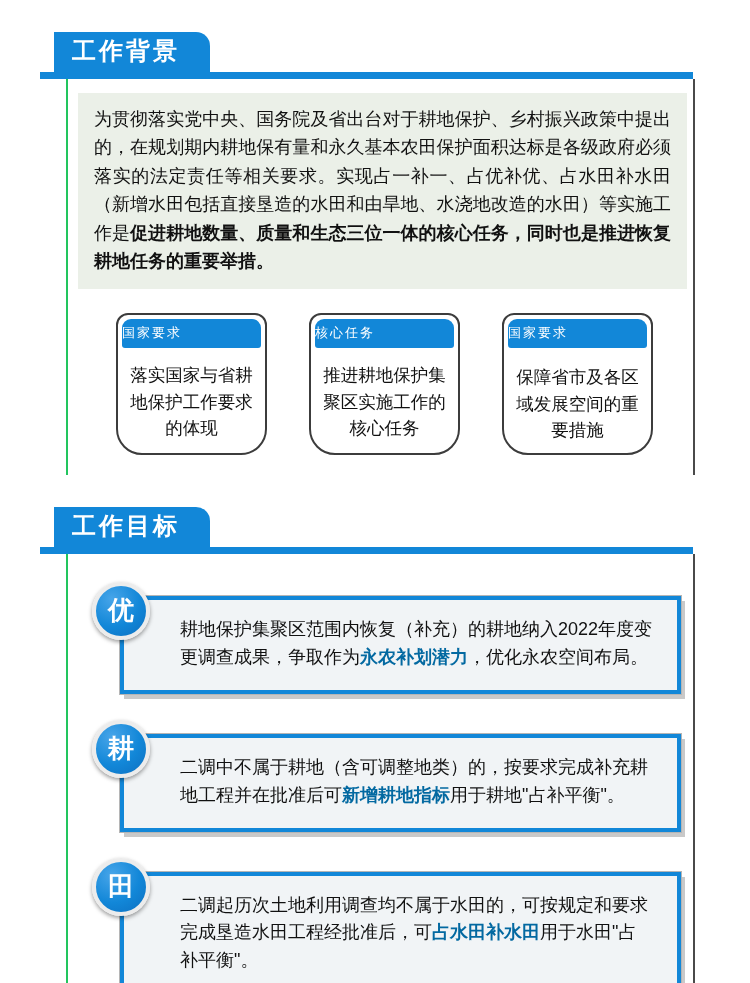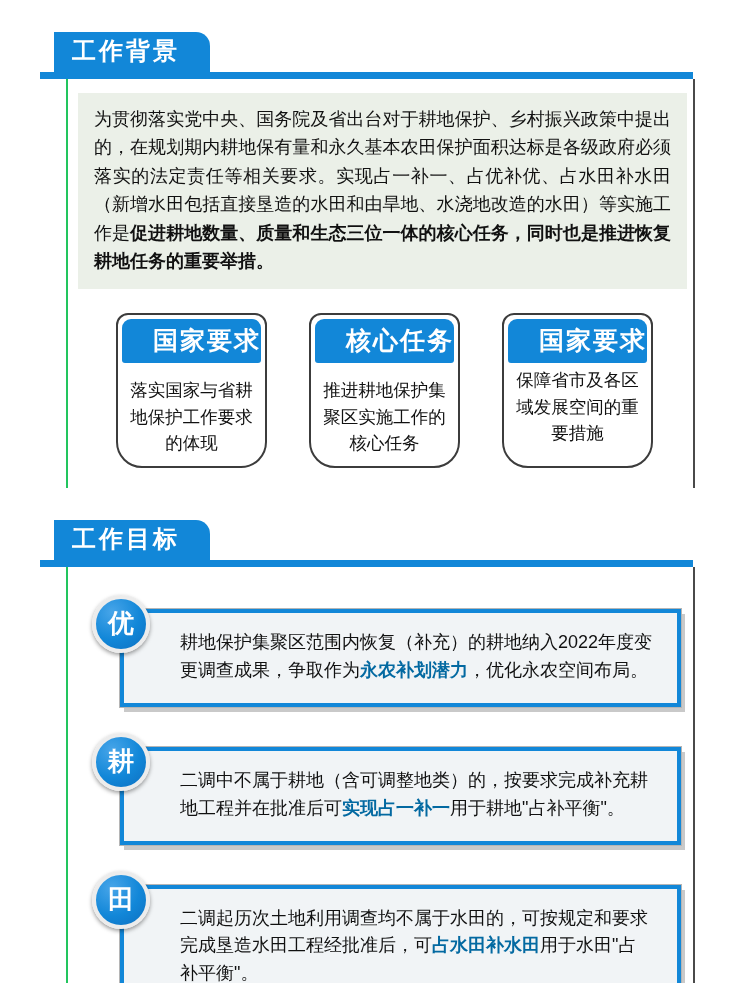--- a/index.html
+++ b/index.html
@@ -30,28 +30,28 @@
   .seg-normal { font-weight:400; }
   .seg-bold { font-weight:700; }
   .seg-red { color:#0369a1; font-weight:700; }
 
   .cards-row { display:flex; gap:42px; margin:24px 34px 0 38px; }
   .info-card {
     flex:1; background:#fff; border:2px solid #3c3c3c;
     border-radius:12px 12px 26px 26px; padding:4px 4px 0; min-height:138px;
   }
   .info-card .card-head {
-    background:#1287d8; color:#fff; font-weight:bold; font-size:25px;
-    text-align:right; padding:5px 0 6px; border-radius:9px 9px 3px 3px;
+    background:#1287d8; color:#fff; font-weight:normal; font-size:13px;
+    text-align:left; padding:5px 0 6px; border-radius:9px 9px 3px 3px;
     letter-spacing:2px;
   }
   .info-card .card-body {
     font-size:17.5px; line-height:1.5; text-align:center; padding:14px 8px 10px;font-family:Liberation Serif, serif;
   }
-  .info-card.tall-pad .card-body { padding-top:4px; }
+  .info-card.tall-pad .card-body { padding-top:16px; }
 
   
   .goals-frame { padding:26px 0 30px; }
   .goal-item { position:relative; margin:16px 12px 40px 24px; }
   .goal-item:last-child { margin-bottom:12px; }
   .goal-badge {
     position:absolute; left:0; top:-14px; width:58px; height:58px; z-index:2;
     border-radius:50%;
     background:radial-gradient(circle at 32% 26%, #47a5e9 0%, #1287d8 55%, #0d6fc0 100%);
     color:#fff; font-size:26px; font-weight:bold;
@@ -96,19 +96,19 @@
   <div class="underline"></div>
 </div>
 
 <div class="framed goals-frame">
   <div class="goal-item">
     <div class="goal-badge">优</div>
     <div class="goal-box"><span class="seg-normal">耕地保护集聚区范围内恢复（补充）的耕地纳入2022年度变更调查成果，争取作为</span><span class="seg-red">永农补划潜力</span><span class="seg-normal">，优化永农空间布局。</span></div>
   </div>
   <div class="goal-item">
     <div class="goal-badge">耕</div>
-    <div class="goal-box"><span class="seg-normal">二调中不属于耕地（含可调整地类）的，按要求完成补充耕地工程并在批准后可</span><span class="seg-red">实现占一补一</span><span class="seg-normal">用于耕地"占补平衡"。</span></div>
+    <div class="goal-box"><span class="seg-normal">二调中不属于耕地（含可调整地类）的，按要求完成补充耕地工程并在批准后可</span><span class="seg-red">新增耕地指标</span><span class="seg-normal">用于耕地"占补平衡"。</span></div>
   </div>
   <div class="goal-item">
     <div class="goal-badge">田</div>
     <div class="goal-box"><span class="seg-normal">二调起历次土地利用调查均不属于水田的，可按规定和要求完成垦造水田工程经批准后，可</span><span class="seg-red">占水田补水田</span><span class="seg-normal">用于水田"占补平衡"。</span></div>
   </div>
 </div>
 
 </body></html>

